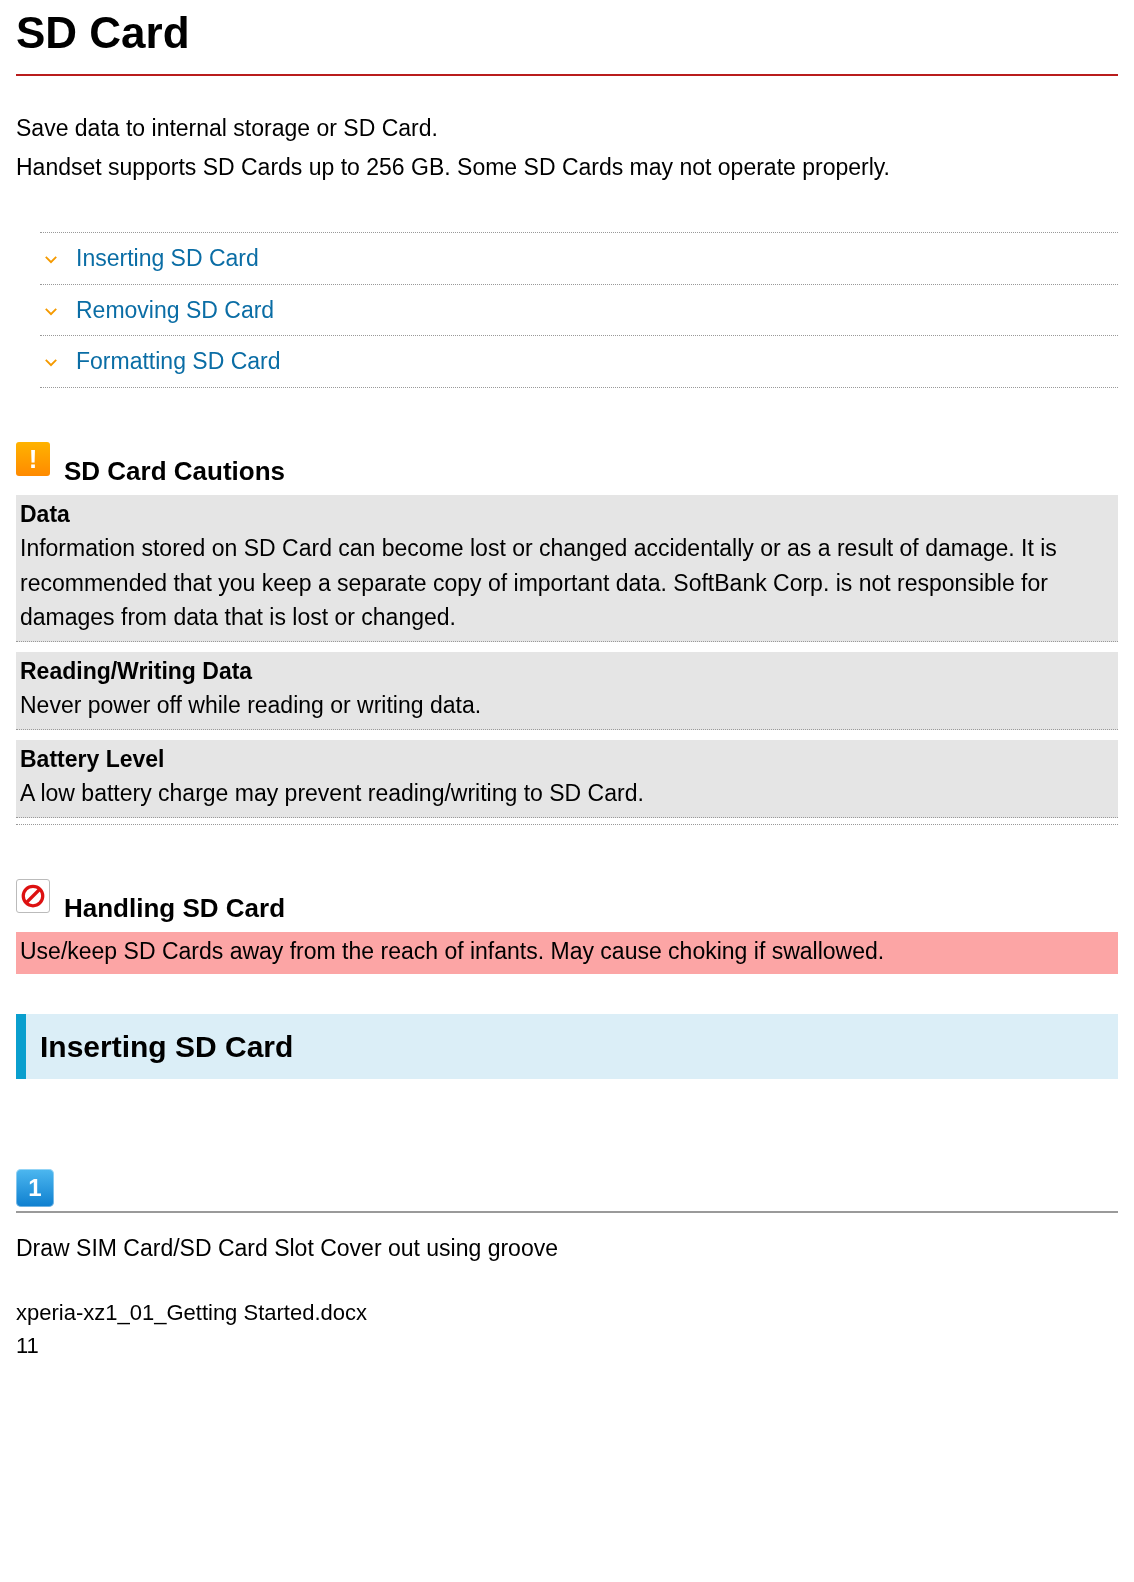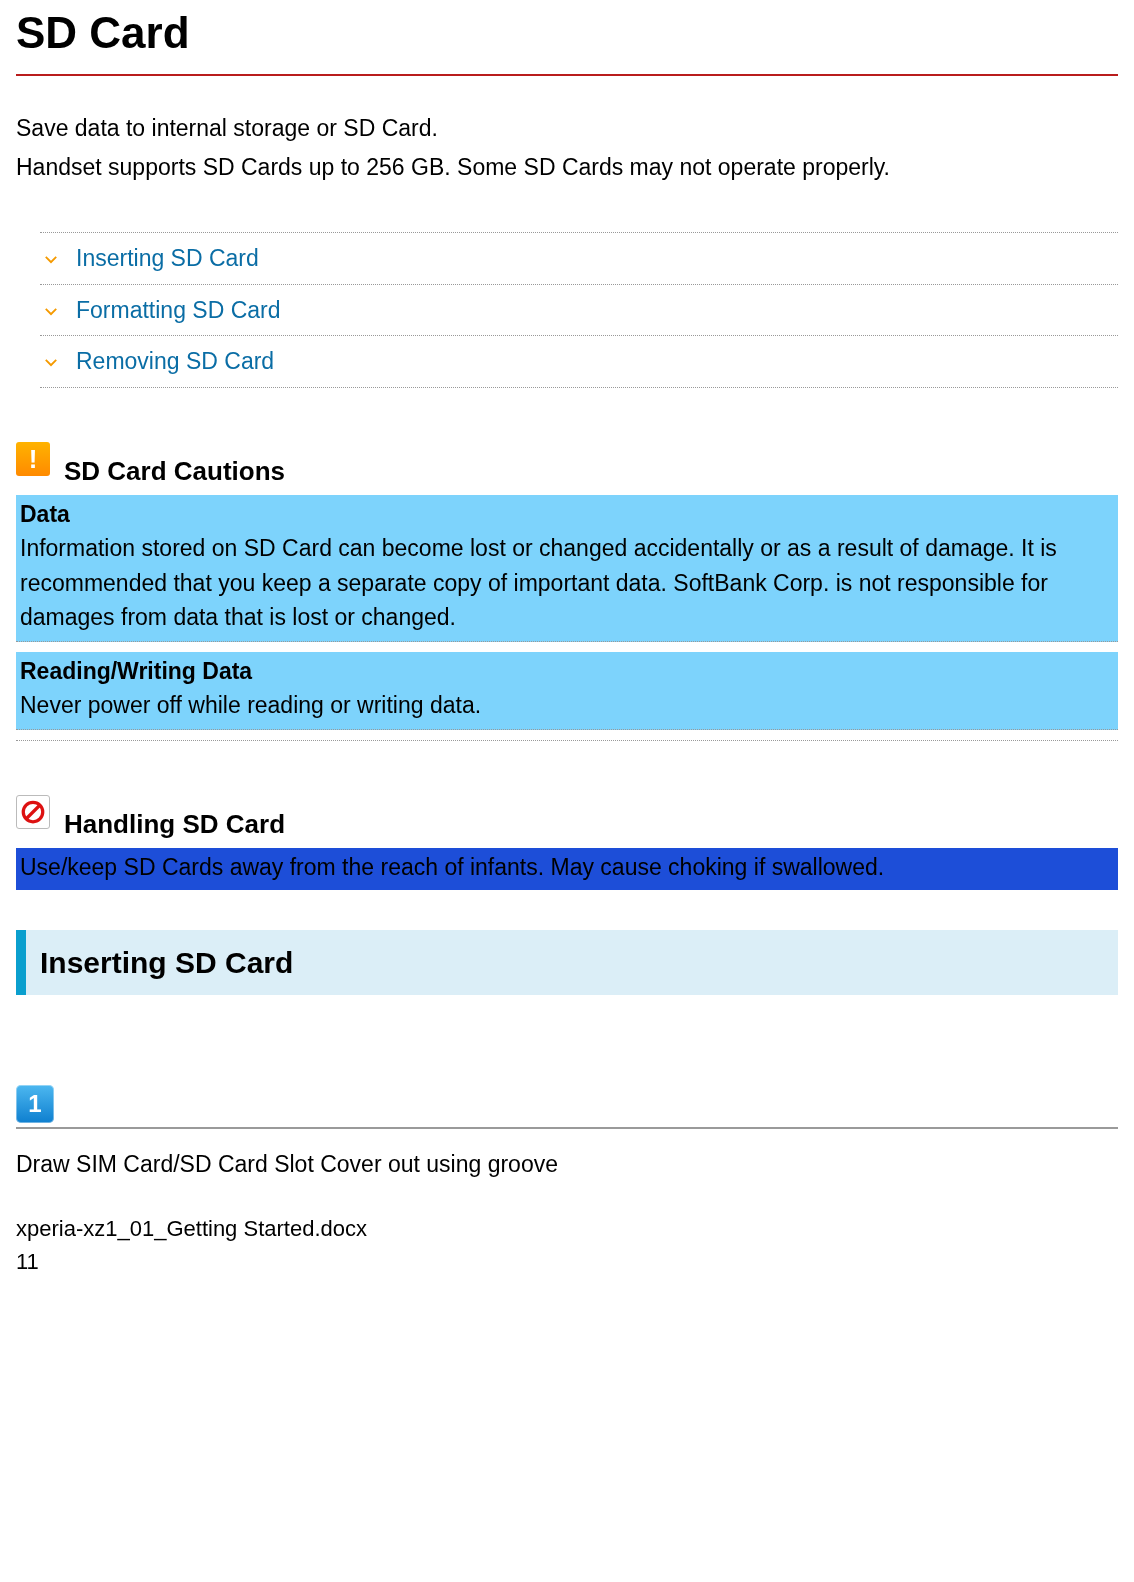--- a/index.html
+++ b/index.html
@@ -66,32 +66,32 @@
     }
     .prohibit-icon {
       width: 34px; height: 34px;
       background: #ffffff;
       border: 1px solid #bbb;
       border-radius: 3px;
       display: flex; align-items: center; justify-content: center;
     }
     .prohibit-icon svg { display:block; }
     .caution-block {
-      background: #7dd3fc;
+      background: #e5e5e5;
       padding: 2px 4px 6px 4px;
       border-bottom: 1px dotted #999;
       margin-bottom: 10px;
     }
     .caution-block:last-child { margin-bottom: 0; }
     .caution-label {
       font-weight: bold;
       margin-bottom: 0px;
     }
     .warn-block {
-      background: #1d4ed8;
+      background: #fca5a5;
       padding: 2px 4px 6px 4px;
     }
     .section-heading {
       background: #dbeef7;
       border-left: 10px solid #0a9fce;
       font-size: 30px;
       font-weight: bold;
       padding: 10px 14px;
       margin: 0 0 90px 0;
     }
@@ -141,44 +141,48 @@
         </svg>
     </span>
     <span class="toc-link">Inserting SD Card</span>
   </div>
   <div class="toc-item">
     <span class="toc-arrow">
       <svg width="22" height="22" viewBox="0 0 24 24">
           <path fill="#f59a00" d="M12 3v12l-5-5-1.4 1.4L12 18l6.4-6.6L17 10l-5 5V3z"></path>
         </svg>
     </span>
-    <span class="toc-link">Formatting SD Card</span>
+    <span class="toc-link">Removing SD Card</span>
   </div>
   <div class="toc-item">
     <span class="toc-arrow">
       <svg width="22" height="22" viewBox="0 0 24 24">
           <path fill="#f59a00" d="M12 3v12l-5-5-1.4 1.4L12 18l6.4-6.6L17 10l-5 5V3z"></path>
         </svg>
     </span>
-    <span class="toc-link">Removing SD Card</span>
+    <span class="toc-link">Formatting SD Card</span>
   </div>
 </div>
 
 <div class="callout">
   <div class="callout-head">
     <span class="alert-icon">!</span>
     <span class="callout-head-title">SD Card Cautions</span>
   </div>
   <div class="caution-block">
     <div class="caution-label">Data</div>
     <div>Information stored on SD Card can become lost or changed accidentally or as a result of damage. It is recommended that you keep a separate copy of important data. SoftBank Corp. is not responsible for damages from data that is lost or changed.</div>
   </div>
   <div class="caution-block">
     <div class="caution-label">Reading/Writing Data</div>
     <div>Never power off while reading or writing data.</div>
+  </div>
+  <div class="caution-block" style="margin-bottom:0;">
+    <div class="caution-label">Battery Level</div>
+    <div>A low battery charge may prevent reading/writing to SD Card.</div>
   </div>
   <hr class="bottom-dotted">
 </div>
 
 <div class="callout">
   <div class="callout-head">
     <span class="prohibit-icon">
       <svg width="26" height="26" viewBox="0 0 24 24">
         <circle cx="12" cy="12" r="9" fill="none" stroke="#d11" stroke-width="3"></circle>
         <line x1="6" y1="18" x2="18" y2="6" stroke="#d11" stroke-width="3"></line>

